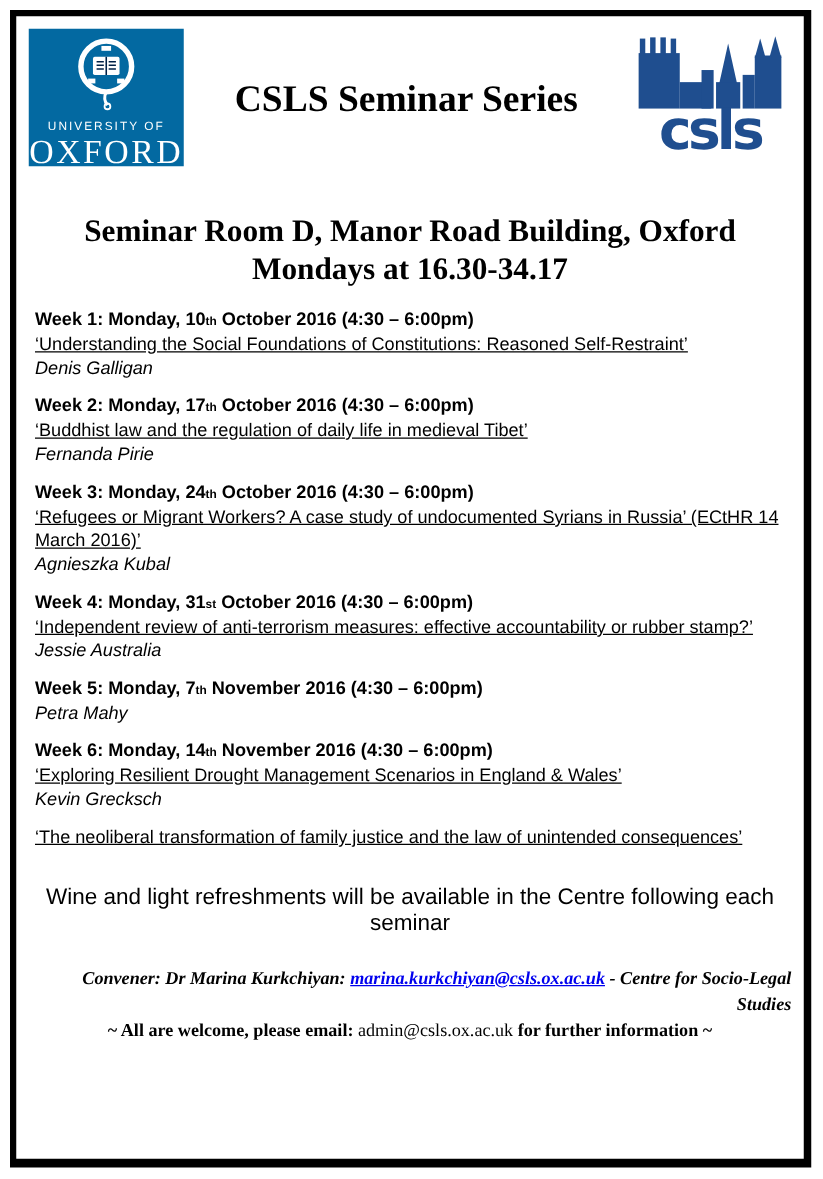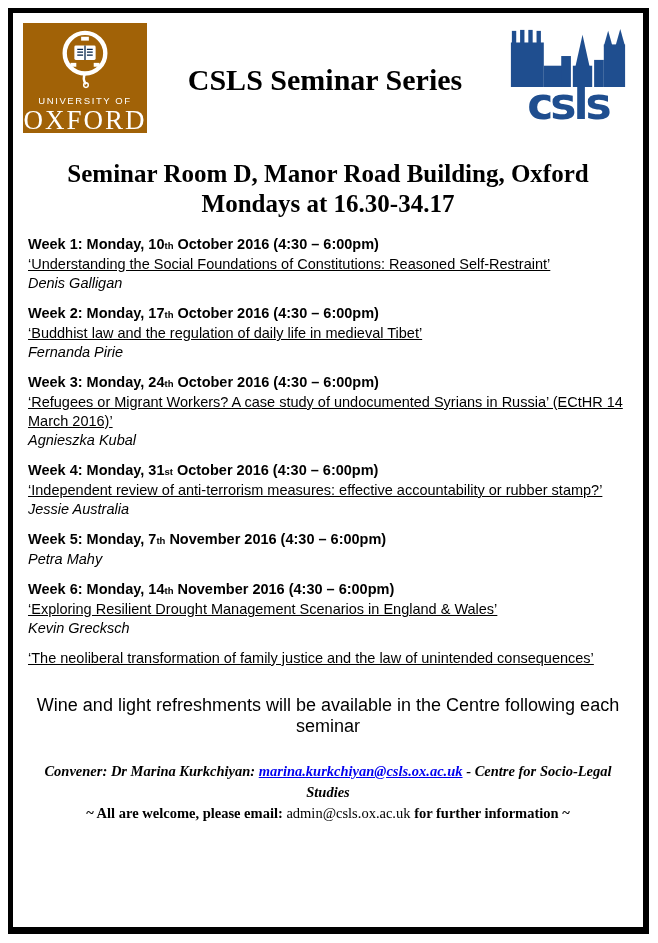--- a/index.html
+++ b/index.html
@@ -16,56 +16,56 @@
     border: 5px solid #000;
     border-right-width: 6px; border-bottom-width: 7px;
     background: #fff;
     padding: 8px 10px 0 10px;
     overflow: hidden;
   }
   
   .header { display: flex; justify-content: space-between; align-items: flex-start; height: 126px; }
   .oxford-logo {
     width: 124px; height: 110px; margin-top: 2px;
-    background: #a16207;
+    background: #0369a1;
     display: flex; flex-direction: column; align-items: center;
     padding-top: 5px; flex: 0 0 auto;
   }
   .oxford-line1 { color: #fff; font-size: 9.5px; letter-spacing: 1.6px; margin-top: 1px; white-space: nowrap; }
   .oxford-line2 { color: #fff; font-family: "Liberation Serif", serif; font-size: 27px; letter-spacing: 2px; line-height: 1.05; white-space: nowrap; }
   .page-title {
     font-family: "Liberation Serif", serif; font-weight: bold;
     font-size: 30px; margin-top: 42px; white-space: nowrap;
     flex: 1 1 auto; text-align: center;
   }
   .csls-logo { width: 130px; flex: 0 0 auto; margin-top: 6px; text-align: center; }
   .csls-text {
     font-family: "DejaVu Sans", sans-serif; font-weight: bold;
     font-size: 44px; line-height: 0.78; letter-spacing: -3px;
     color: #1f4e8f; margin-top: -4px; text-align: center;
   }
   
   .heading {
     text-align: center; font-family: "Liberation Serif", serif;
-    font-weight: bold; font-size: 25px; line-height: 30px; margin-top: 12px;
+    font-weight: bold; font-size: 25px; line-height: 30px; margin-top: 24px;
   }
   
   .weeks { margin-top: 16px; padding: 0 5px; }
   .week { margin-bottom: 11px; font-size: 14.5px; line-height: 19px; }
   .week-date { font-weight: bold; }
   .ord { font-size: 9.5px; }
   .week-title { text-decoration: underline; }
   .week-speaker { font-style: italic; }
   
   .refreshments { text-align: center; font-size: 18px; margin-top: 27px; }
   .convener-block {
     text-align: center; margin-top: 24px;
     font-family: "Liberation Serif", serif; font-size: 14.5px; line-height: 21px;
   }
-  .convener-line { font-weight: bold; font-style: italic; }
+  .convener-line { font-weight: bold; font-style: italic; text-align: right; }
   .email-link { color: #0000ee; text-decoration: underline; cursor: pointer; }
   .welcome-line { font-weight: bold; }
   .plain-email { font-weight: normal; }
 </style>
 </head>
 <body>
 
 <div class="frame">
 
   <div class="header">

